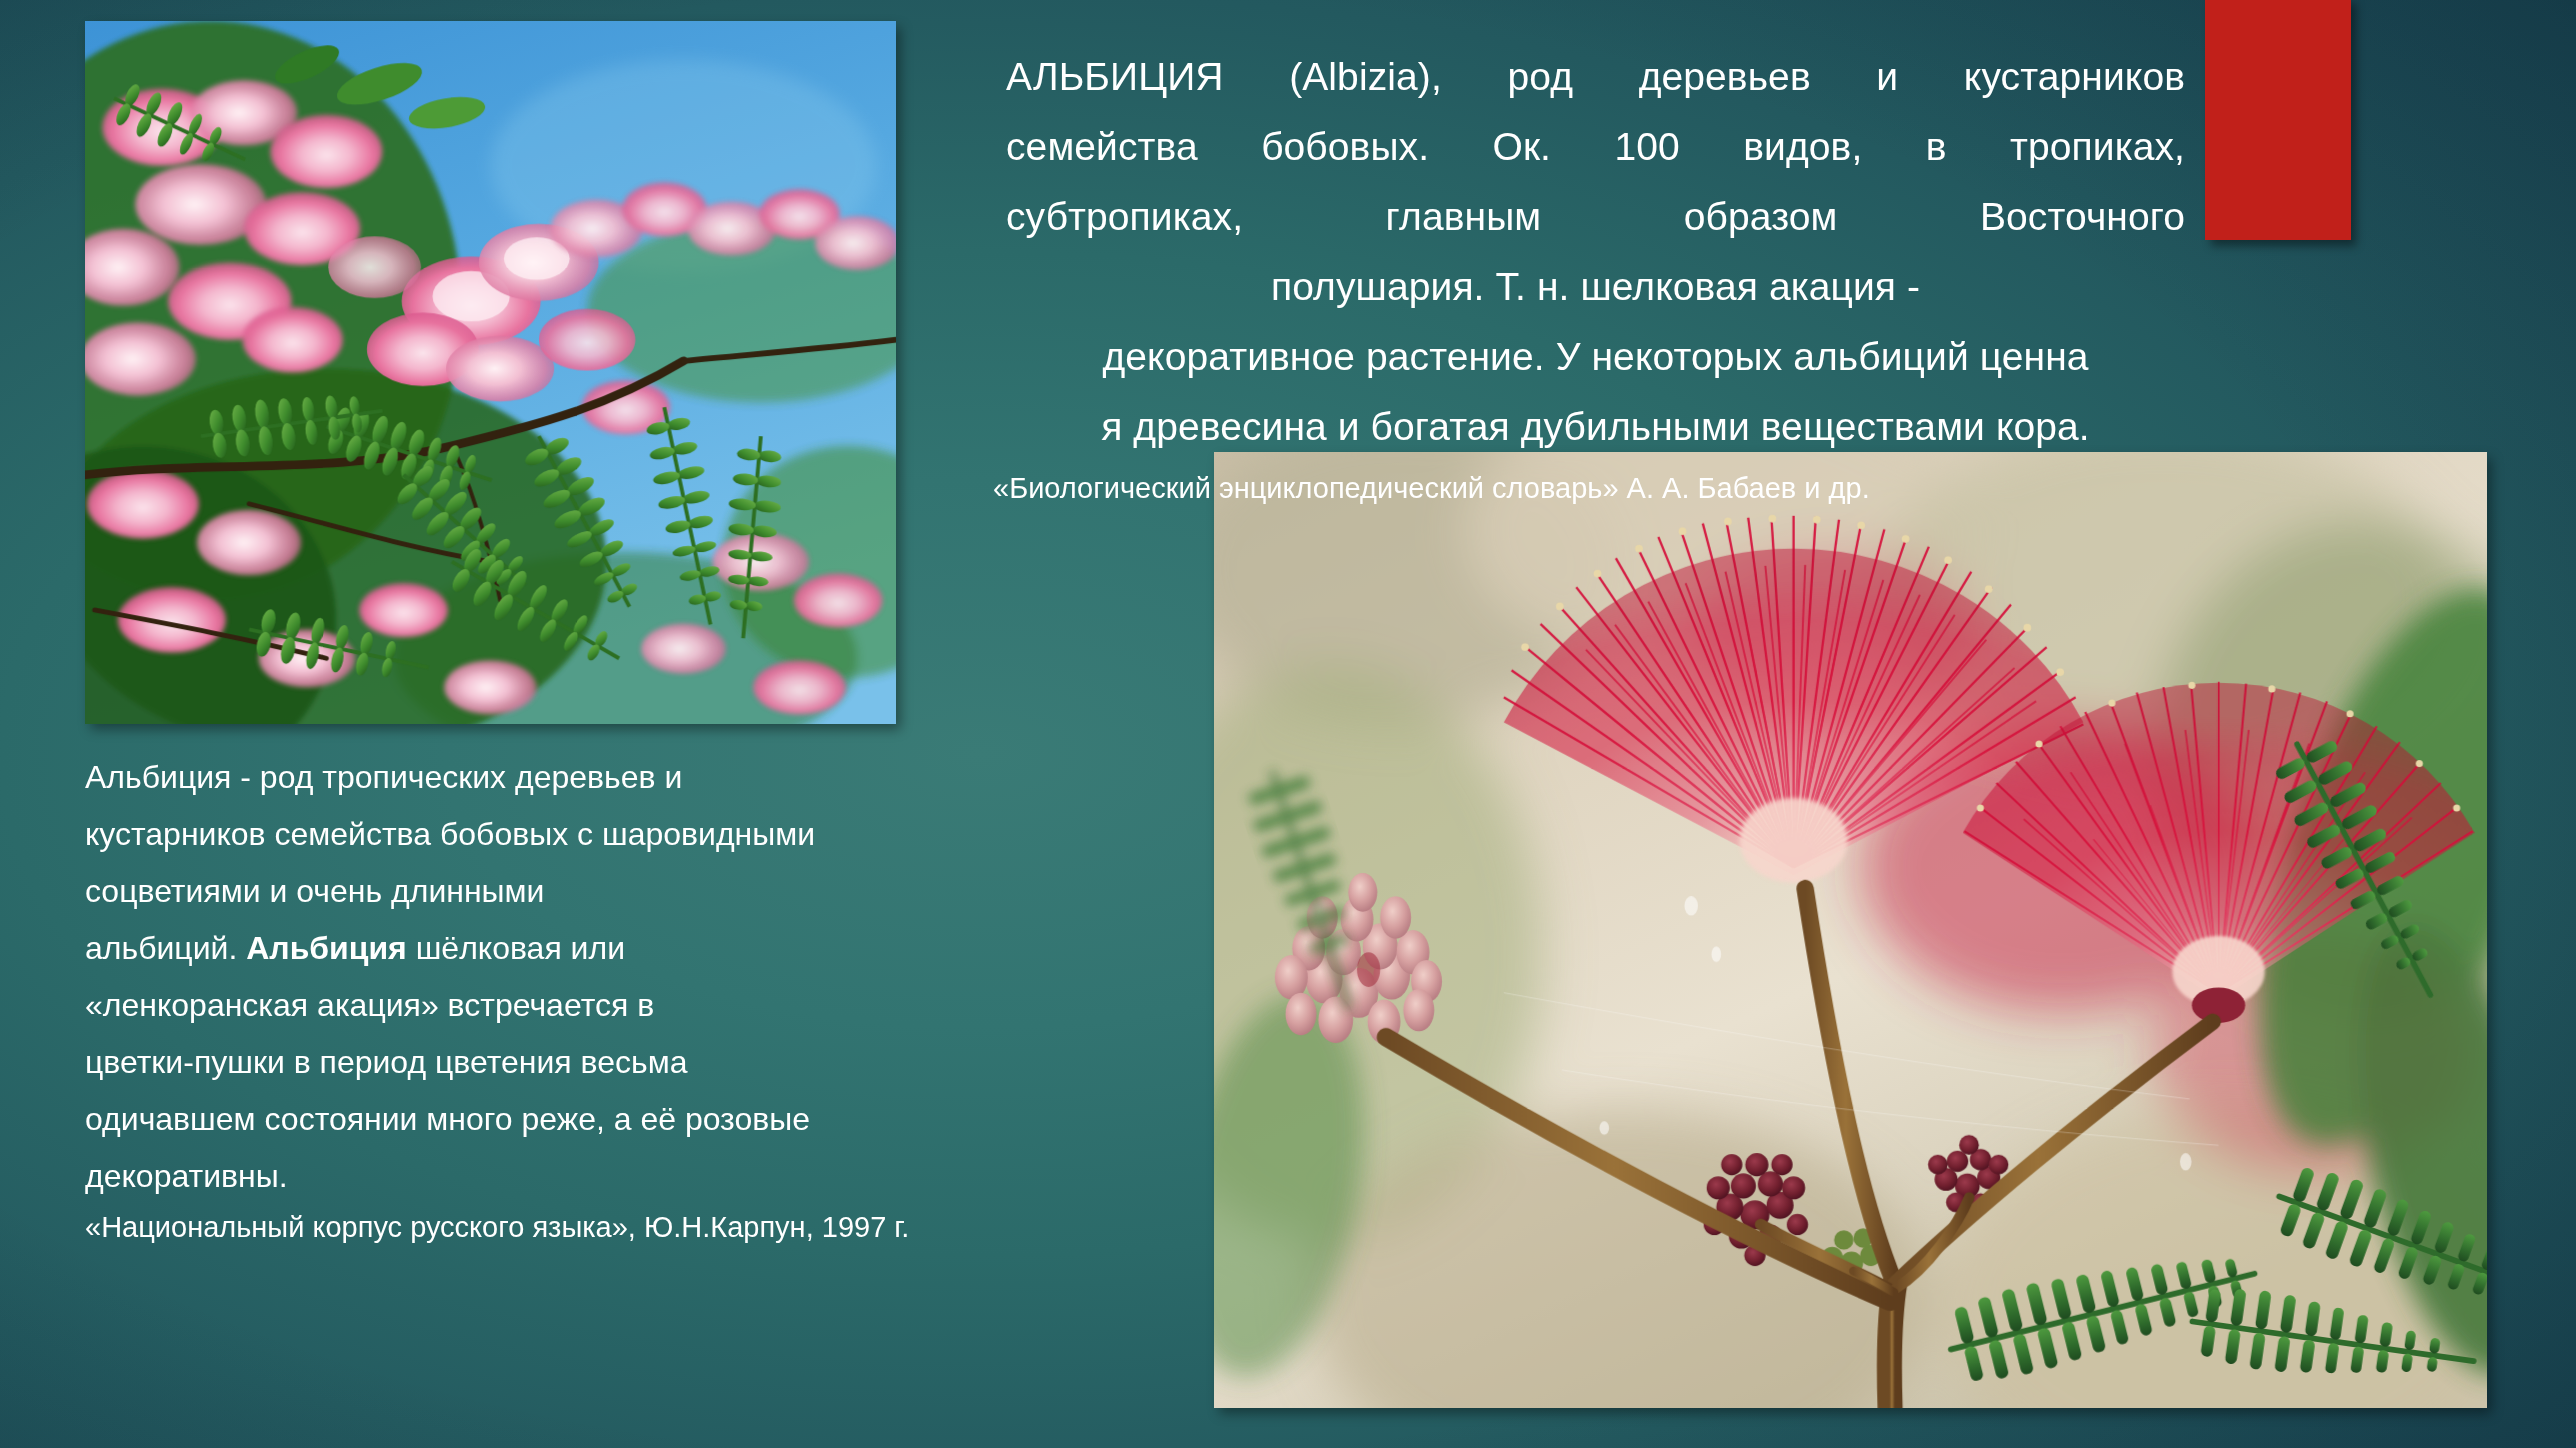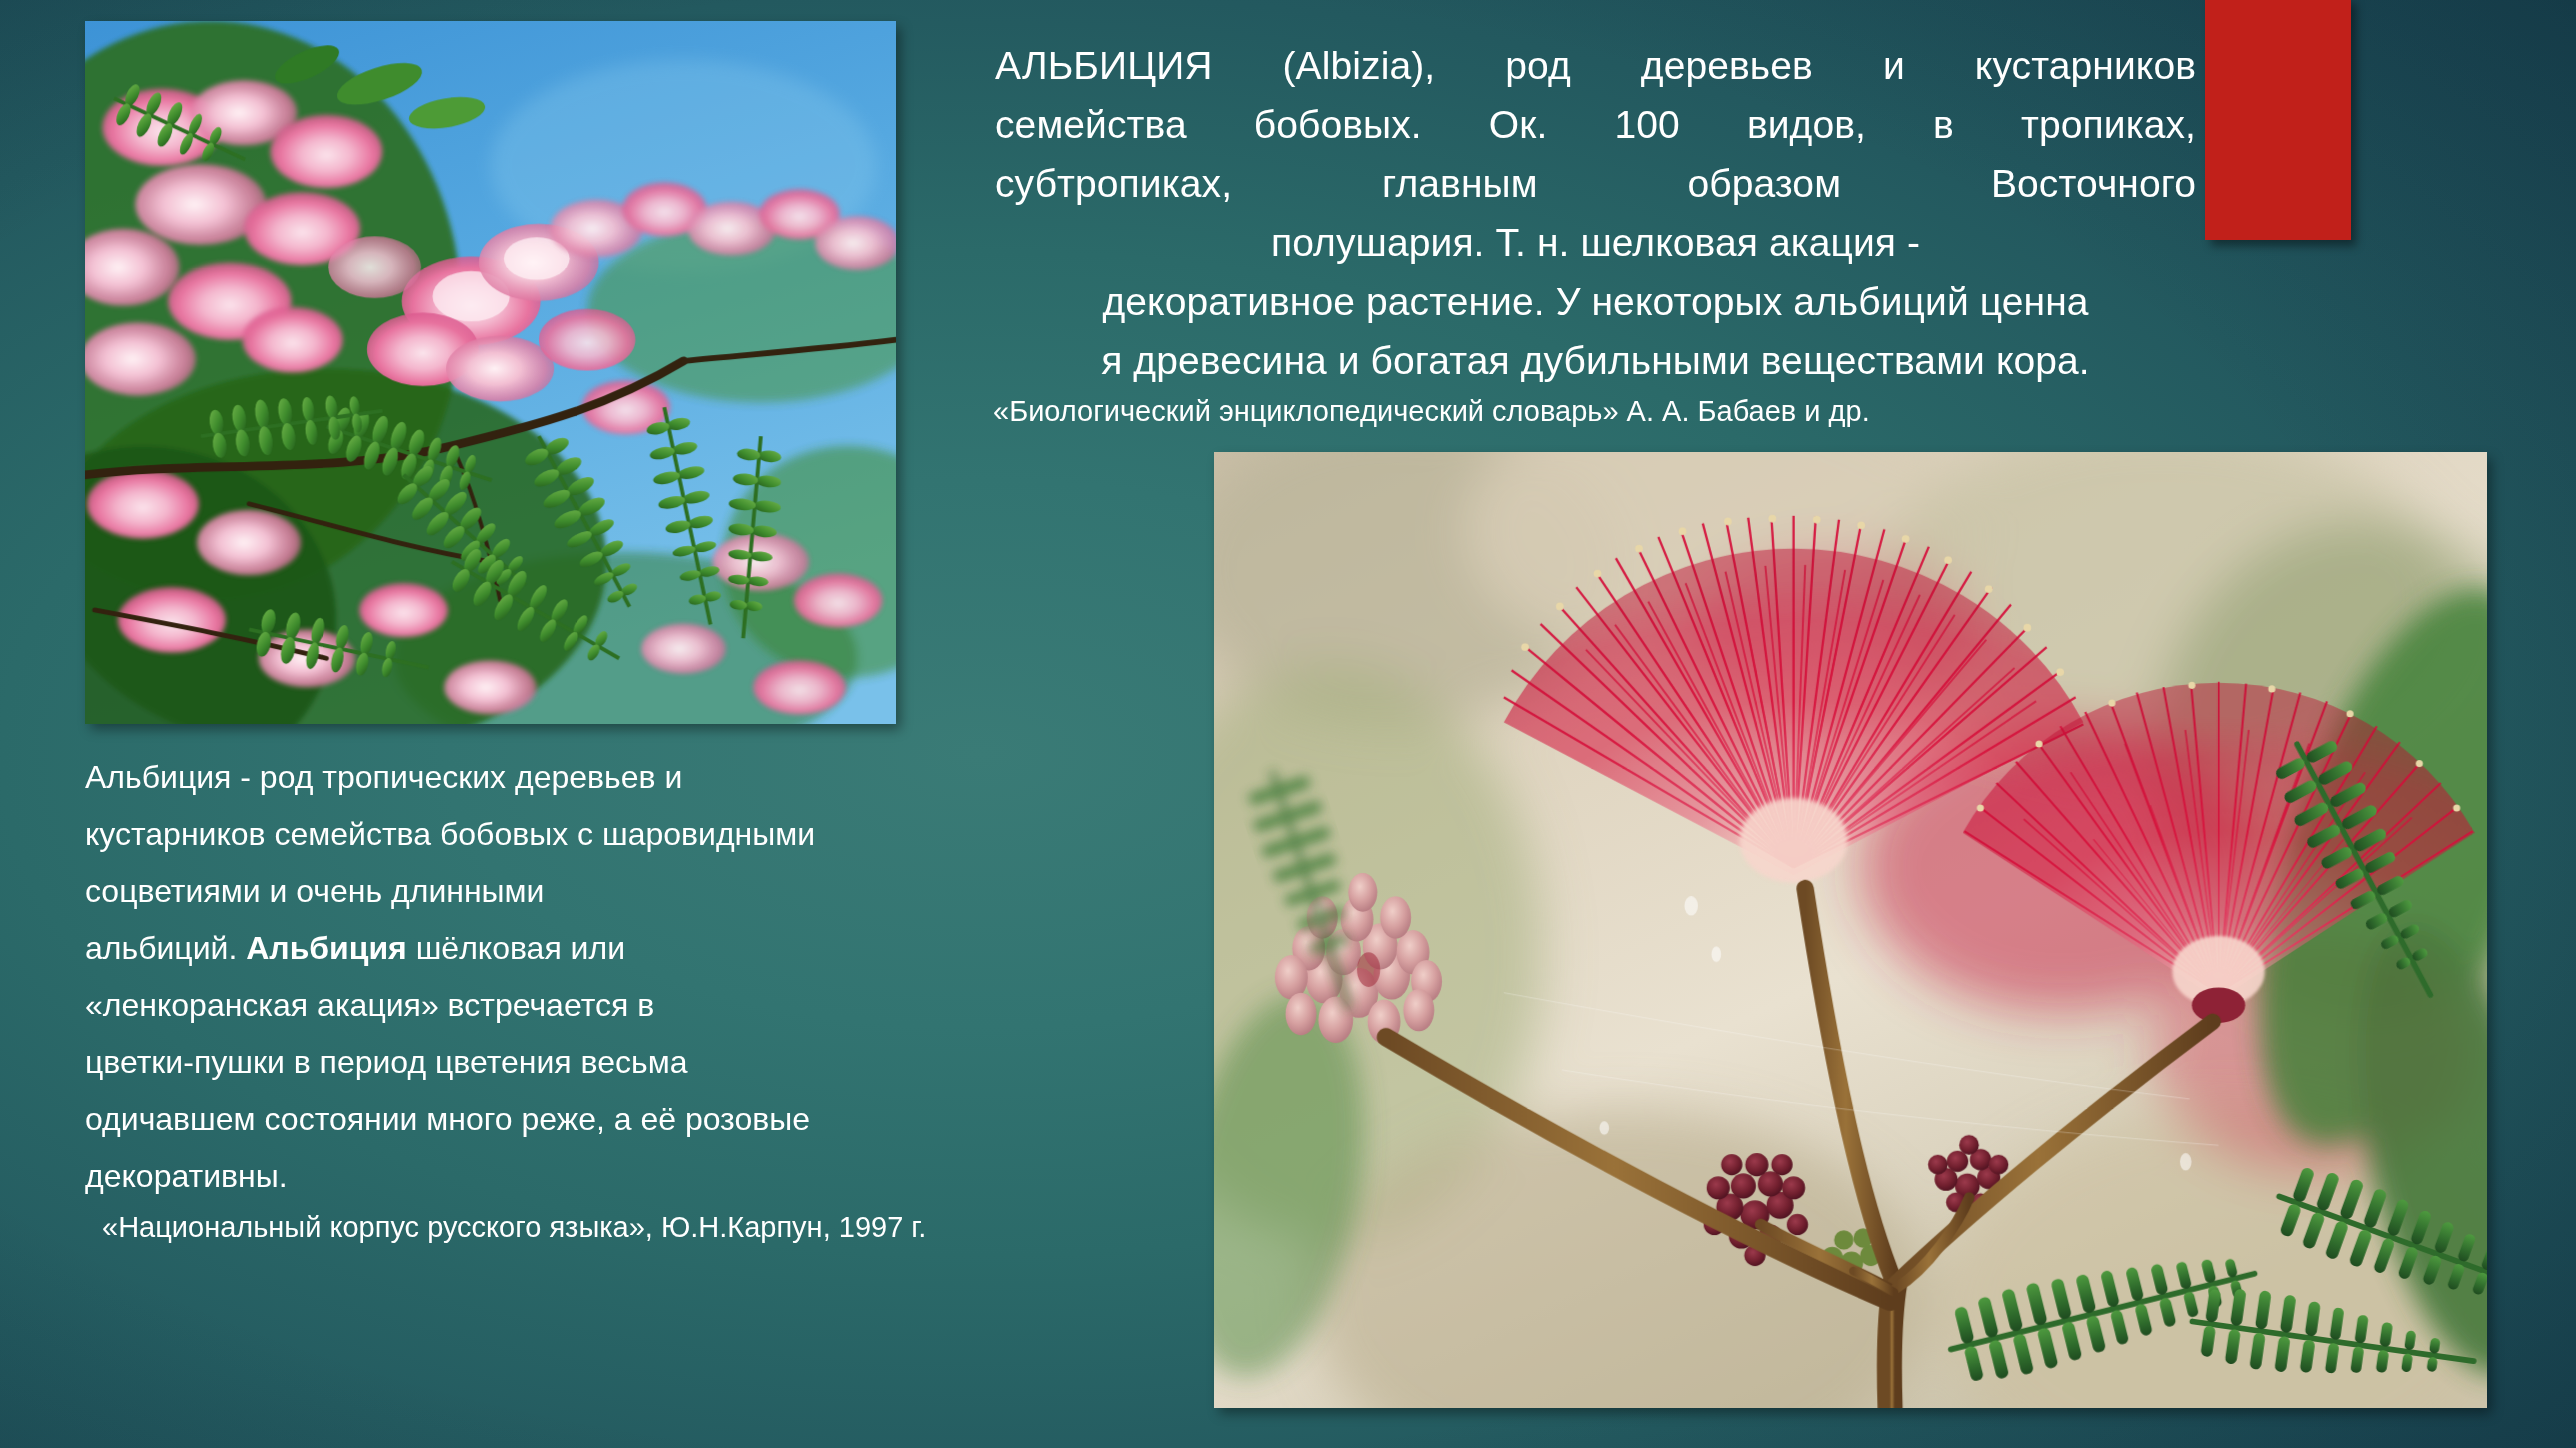--- a/index.html
+++ b/index.html
@@ -66,21 +66,21 @@
     z-index: 5;
     color: #ffffff;
   }
 
   #definition-block {
     left: 993px;
     top: 35px;
     width: 1205px;
   }
   #definition-block .para {
-    margin: 2px;
+    margin: 13px;
     font-size: 39px;
     line-height: 57px;
     color: #ffffff;
     letter-spacing: 0.1px;
   }
   #definition-block .justified {
     text-align: justify;
     text-align-last: justify;
     -webkit-hyphens: none;
     hyphens: none;
@@ -99,21 +99,21 @@
     top: 749px;
     width: 1140px;
   }
   #description-block .para {
     margin: 0;
     font-size: 32px;
     line-height: 57px;
     color: #ffffff;
   }
   #description-block .para b { font-weight: bold; }
-  #description-block .src-cite { margin-top: 1.9px; margin-left: 17px; }
+  #description-block .src-cite { margin-top: 1.9px; }
 </style>
 </head>
 <body>
 
 <div id="slide">
 
   <div class="red-accent"></div>
 
   <div class="photo" id="photo-tree">
     <svg viewBox="0 0 840 728" preserveAspectRatio="none" role="img">

